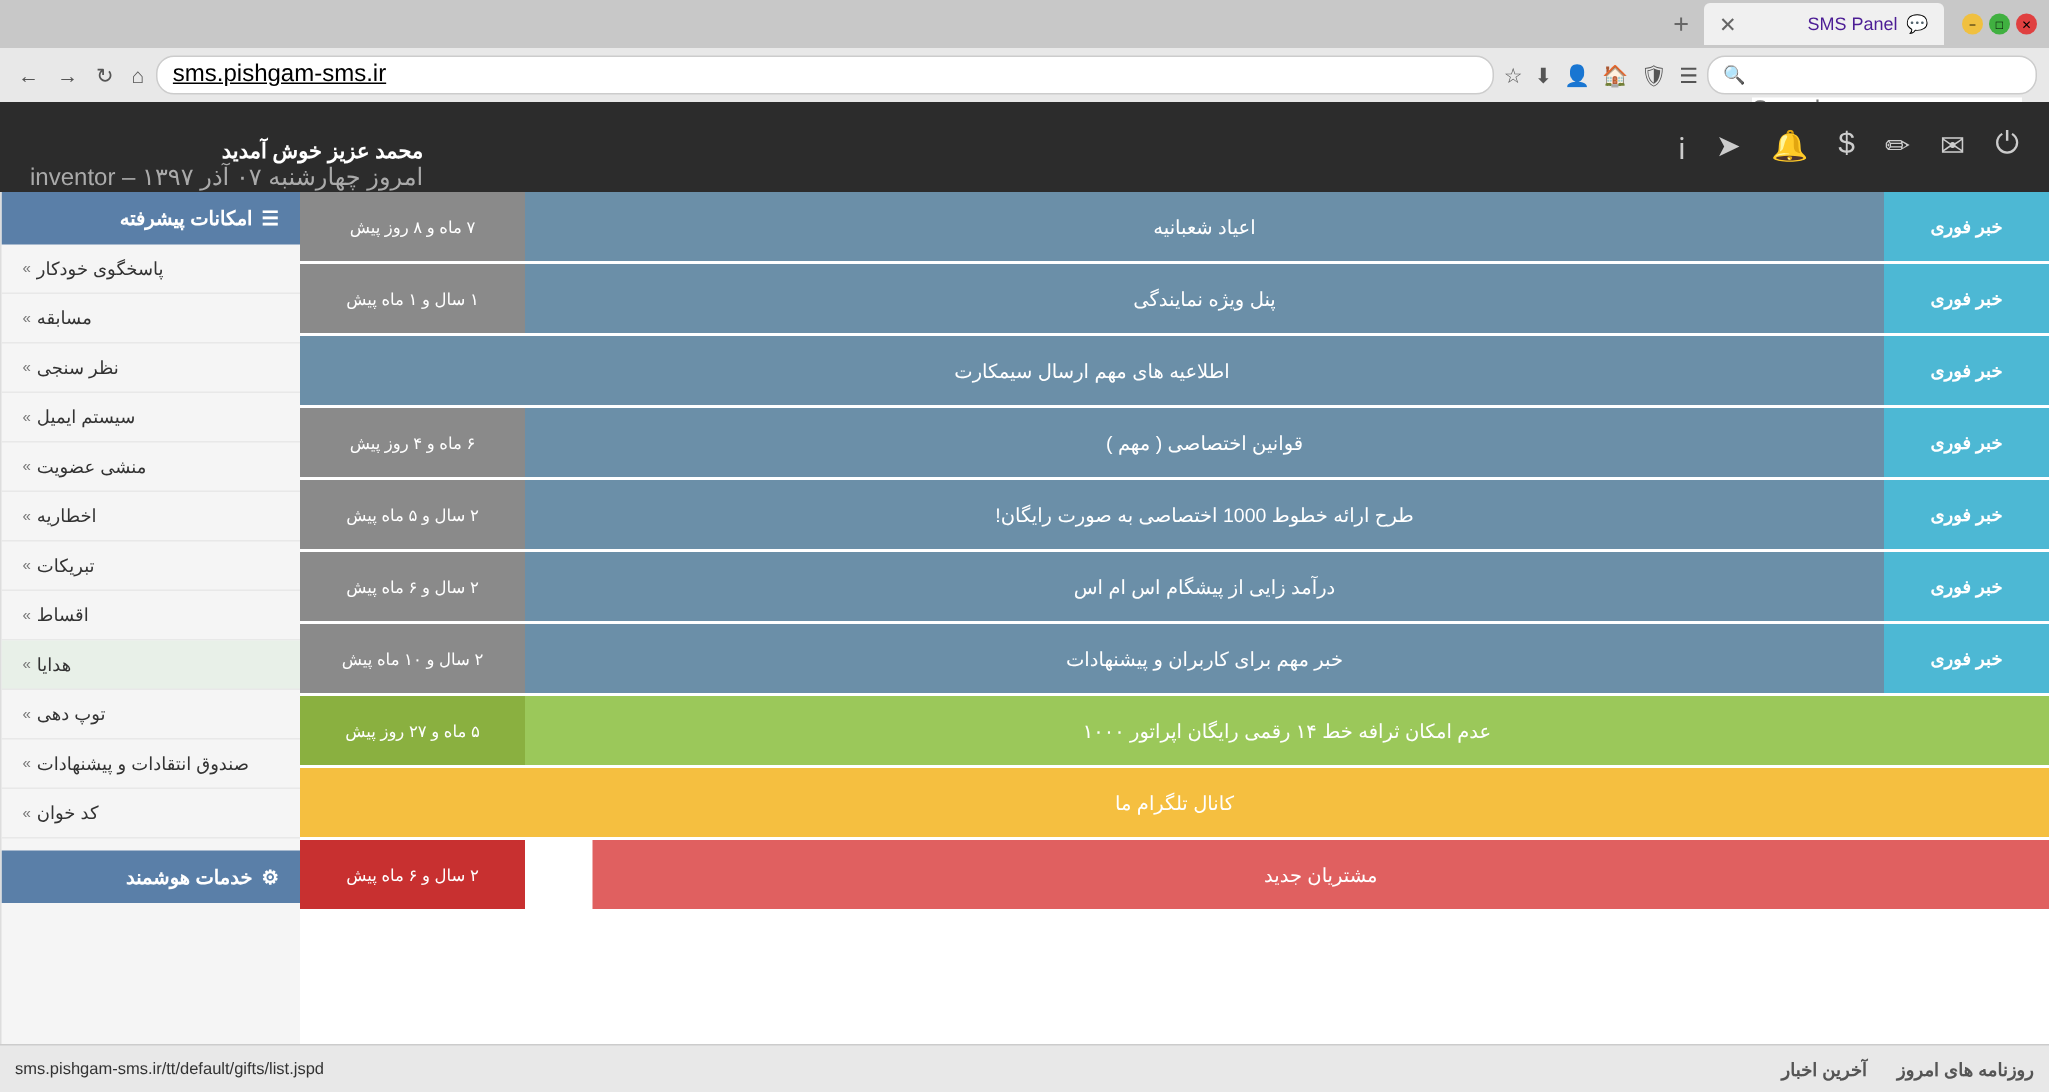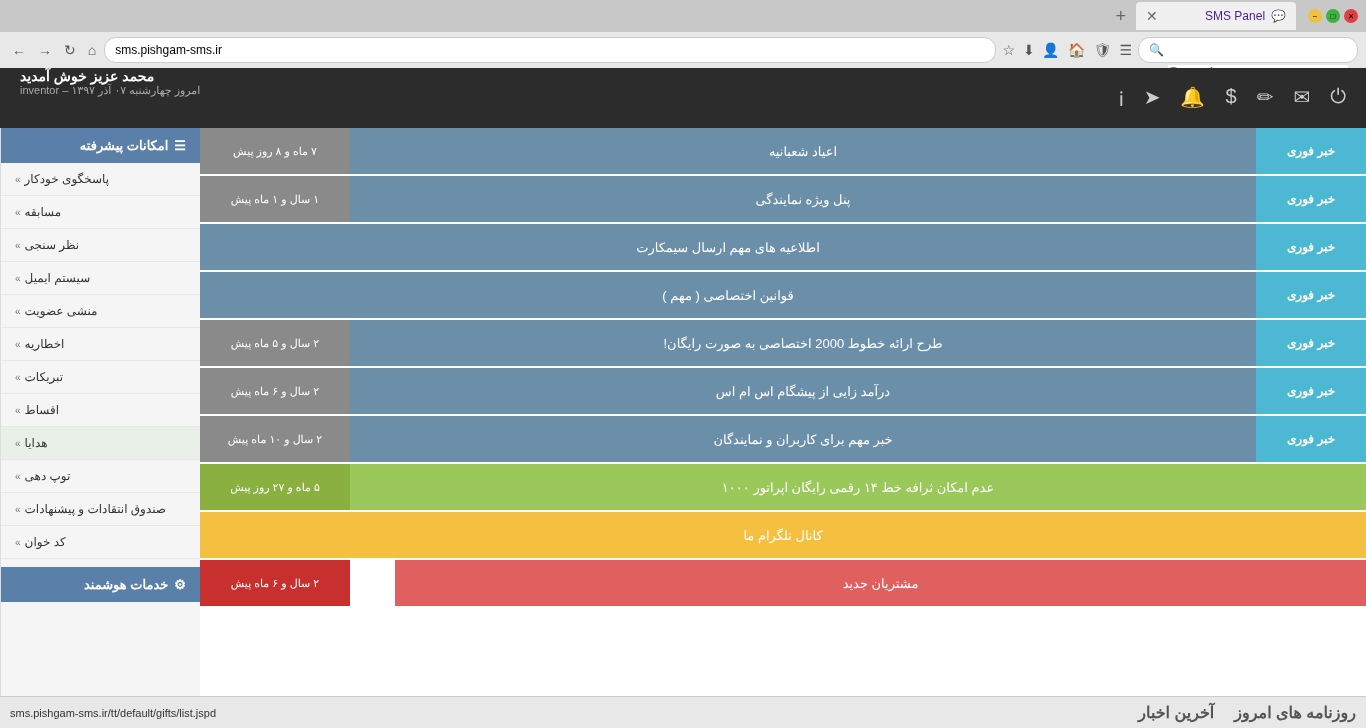--- a/index.html
+++ b/index.html
@@ -4,32 +4,32 @@
   <style>
     * { margin: 0; padding: 0; box-sizing: border-box; }
     body { font-family: Tahoma, Arial, sans-serif; background: #f0f0f0; width: 1366px; height: 728px; overflow: hidden; direction: rtl; }
     .tab-bar { display: flex; align-items: center; background: #c8c8c8; height: 32px; padding: 4px 8px; gap: 4px; }
     .tab { display: flex; align-items: center; background: #f0f0f0; border-radius: 4px 4px 0 0; padding: 4px 10px; font-size: 12px; gap: 6px; min-width: 160px; height: 28px; }
     .tab-title { font-size: 12px; color: #4c1d95; }
     .tab-close { cursor: pointer; color: #666; font-size: 14px; margin-right: auto; }
     .tab-new { background: none; border: none; font-size: 18px; color: #666; cursor: pointer; padding: 0 6px; }
     .nav-bar { display: flex; align-items: center; background: #e8e8e8; height: 36px; padding: 2px 8px; gap: 4px; direction: ltr; }
     .nav-btn { background: none; border: none; cursor: pointer; color: #555; font-size: 14px; padding: 2px 4px; }
-    .address-bar { flex: 1; height: 26px; border: 1px solid #ccc; border-radius: 12px; background: #fff; padding: 0 10px; font-size: 12px; direction: ltr; }
+    .address-bar { flex: 1; height: 26px; border: 1px solid #ccc; border-radius: 12px; background: #fff; padding: 0 10px; font-size: 16px; direction: ltr; text-decoration: underline; }
     .search-bar { width: 220px; height: 26px; border: 1px solid #ccc; border-radius: 12px; background: #fff; padding: 0 10px; font-size: 12px; direction: ltr; display: flex; align-items: center; gap: 4px; }
     .search-bar input { border: none; outline: none; font-size: 16px; width: 180px; margin-top: 48px; }
     .nav-icons { display: flex; gap: 4px; }
     .nav-icon { font-size: 14px; color: #555; cursor: pointer; padding: 2px; }
 
     
     .app { display: flex; flex-direction: column; height: calc(728px - 68px); }
     .top-nav { background: #2c2c2c; height: 60px; display: flex; align-items: center; padding: 0 20px; direction: rtl; position: relative; }
-    .user-info { position: absolute; left: 20px; top: 0; text-align: left; direction: ltr; }
+    .user-info { position: absolute; left: 20px; top: 24px; text-align: right; direction: ltr; }
     .user-name { color: #fff; font-size: 14px; font-weight: bold; }
-    .user-date { color: #aaa; font-size: 11px; }
+    .user-date { color: #aaa; font-size: 16px; }
     .nav-icons-bar { display: flex; gap: 20px; }
     .nav-icon-item { color: #ccc; font-size: 20px; cursor: pointer; }
 
     .content-area { display: flex; flex: 1; overflow: hidden; direction: rtl; }
     
     
     .sidebar { width: 200px; background: #f5f5f5; border-left: 1px solid #ddd; overflow-y: auto; flex-shrink: 0; }
     .sidebar-header { background: #5a7fa8; color: #fff; padding: 10px 14px; font-size: 13px; font-weight: bold; display: flex; align-items: center; gap: 6px; }
     .sidebar-item { padding: 9px 14px; font-size: 12px; color: #333; border-bottom: 1px solid #e8e8e8; cursor: pointer; display: flex; align-items: center; justify-content: flex-end; gap: 4px; }
     .sidebar-item .arrow { color: #777; font-size: 10px; }
@@ -47,21 +47,21 @@
     .news-row.green .news-date { background: #8ab040; }
     .news-row.yellow .news-title { background: #f5bf40; }
     .news-row.yellow .news-date { background: #e89e00; }
     .news-row.red .news-title { background: #e06060; margin-left: 45px; }
     .news-row.red .news-date { background: #c83030; }
 
     
     .bottom-bar { background: #e8e8e8; height: 32px; display: flex; align-items: center; justify-content: space-between; padding: 0 10px; border-top: 1px solid #ccc; direction: ltr; }
     .bottom-url { font-size: 11px; color: #333; }
     .bottom-sections { display: flex; gap: 20px; }
-    .bottom-section { font-size: 16px; color: #555; font-weight: bold; }
+    .bottom-section { font-size: 12px; color: #555; font-weight: bold; }
 
     
     ::-webkit-scrollbar { width: 6px; }
     ::-webkit-scrollbar-track { background: #f0f0f0; }
     ::-webkit-scrollbar-thumb { background: #bbb; border-radius: 3px; }
 
     .window-controls { display: flex; gap: 4px; margin-left: 8px; direction: ltr; }
     .win-btn { width: 14px; height: 14px; border-radius: 50%; border: none; cursor: pointer; font-size: 8px; display: flex; align-items: center; justify-content: center; }
     .win-min { background: #f0c040; }
     .win-max { background: #40b040; }
@@ -142,34 +142,35 @@
           <div class="news-title">پنل ویژه نمایندگی</div>
           <div class="news-date">۱ سال و ۱ ماه پیش</div>
         </div>
         <div class="news-row blue">
           <div class="news-tag">خبر فوری</div>
           <div class="news-title">اطلاعیه های مهم ارسال سیمکارت</div>
         </div>
         <div class="news-row blue">
           <div class="news-tag">خبر فوری</div>
           <div class="news-title">قوانین اختصاصی ( مهم )</div>
-        </div>
-        <div class="news-row blue">
-          <div class="news-tag">خبر فوری</div>
-          <div class="news-title">طرح ارائه خطوط 2000 اختصاصی به صورت رایگان!</div>
+          <div class="news-date">۶ ماه و ۴ روز پیش</div>
+        </div>
+        <div class="news-row blue">
+          <div class="news-tag">خبر فوری</div>
+          <div class="news-title">طرح ارائه خطوط 1000 اختصاصی به صورت رایگان!</div>
           <div class="news-date">۲ سال و ۵ ماه پیش</div>
         </div>
         <div class="news-row blue">
           <div class="news-tag">خبر فوری</div>
           <div class="news-title">درآمد زایی از پیشگام اس ام اس</div>
           <div class="news-date">۲ سال و ۶ ماه پیش</div>
         </div>
         <div class="news-row blue">
           <div class="news-tag">خبر فوری</div>
-          <div class="news-title">خبر مهم برای کاربران و نمایندگان</div>
+          <div class="news-title">خبر مهم برای کاربران و پیشنهادات</div>
           <div class="news-date">۲ سال و ۱۰ ماه پیش</div>
         </div>
         <div class="news-row green">
           <div class="news-title">عدم امکان ثرافه خط ۱۴ رقمی رایگان اپراتور ۱۰۰۰</div>
           <div class="news-date">۵ ماه و ۲۷ روز پیش</div>
         </div>
         <div class="news-row yellow">
           <div class="news-title">کانال تلگرام ما</div>
         </div>
         <div class="news-row red">

